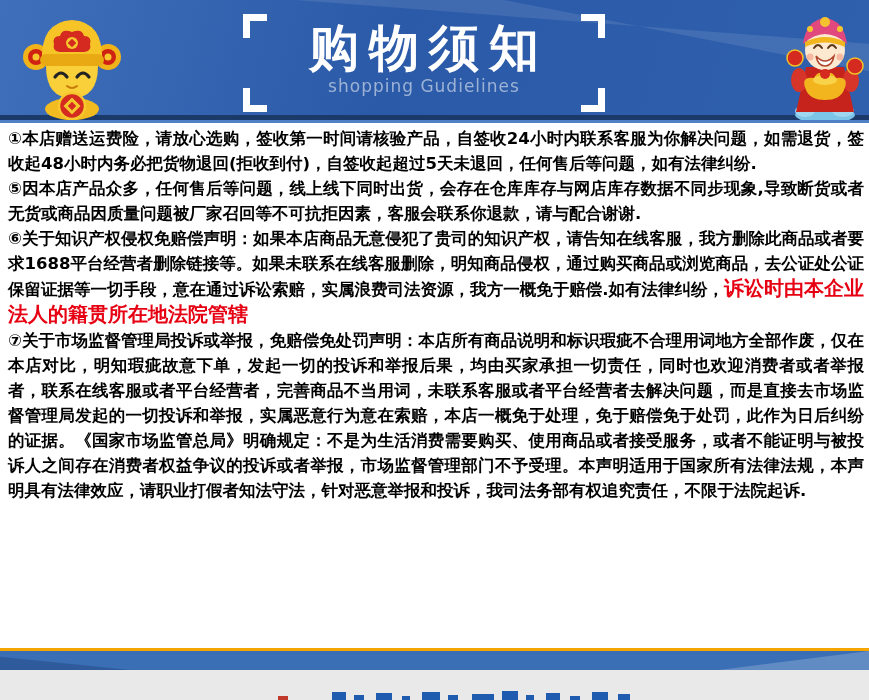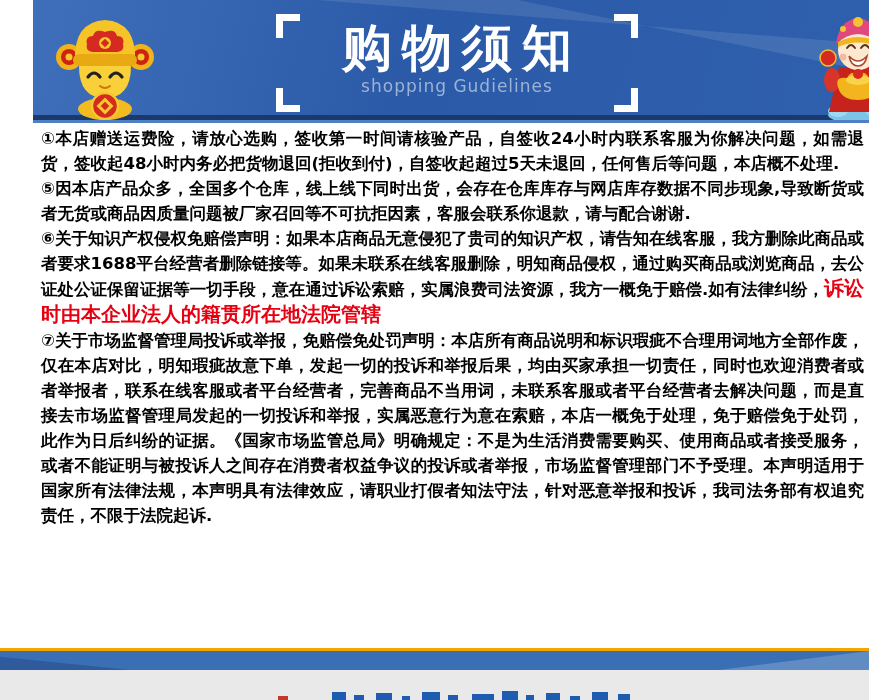--- a/index.html
+++ b/index.html
@@ -1,19 +1,19 @@
 <!DOCTYPE html>
 <html><head>
 <meta charset="utf-8">
 <style>
   * { margin:0; padding:0; box-sizing:border-box; }
   html,body { background:#fff; }
   .page {
     position:relative; width:869px; height:700px; background:#ffffff;
-    overflow:hidden; font-family:"DejaVu Sans","Liberation Sans",sans-serif;padding-left:33px;
+    overflow:hidden; font-family:"DejaVu Sans","Liberation Sans",sans-serif;
   }
   
   .header {
     position:relative; width:100%; height:120px;
     background:linear-gradient(105deg,#3f6fba 0%,#2b5aa8 45%,#2f60ad 100%);
     border-bottom:5px solid #1b3a69;
   }
   .header::before {
     content:""; position:absolute; inset:0;
     background:rgba(255,255,255,0.10);
@@ -131,22 +131,22 @@
       <path d="M30 44 q9 10 18 0 q-2 10 -9 10 q-7 0 -9 -10" fill="#ffffff" stroke="#b0442a" stroke-width="1.5"></path>
       <circle cx="24" cy="45" r="3.5" fill="#f7b8a0"></circle>
       <circle cx="54" cy="45" r="3.5" fill="#f7b8a0"></circle>
       <path d="M20 78 q-6 -14 8 -12 q4 -8 11 -4 q7 -4 11 4 q14 -2 8 12 q-4 10 -19 10 q-15 0 -19 -10" fill="#f2b51e"></path>
       <ellipse cx="39" cy="68" rx="12" ry="5" fill="#f8d34a"></ellipse>
       <circle cx="39" cy="62" r="5" fill="#d42a1f"></circle>
     </svg>
   </div>
 
   <div class="notices">
-    <p><span>①本店赠送运费险，请放心选购，签收第一时间请核验产品，自签收24小时内联系客服为你解决问题，如需退货，签收起48小时内务必把货物退回(拒收到付)，自签收起超过5天未退回，任何售后等问题，本店概不处理.</span></p>
-    <p><span>⑤因本店产品众多，全国多个仓库，线上线下同时出货，会存在仓库库存与网店库存数据不同步现象,导致断货或者无货或商品因质量问题被厂家召回等不可抗拒因素，客服会联系你退款，请与配合谢谢.</span></p>
+    <p><span>①本店赠送运费险，请放心选购，签收第一时间请核验产品，自签收24小时内联系客服为你解决问题，如需退货，签收起48小时内务必把货物退回(拒收到付)，自签收起超过5天未退回，任何售后等问题，如有法律纠纷.</span></p>
+    <p><span>⑤因本店产品众多，任何售后等问题，线上线下同时出货，会存在仓库库存与网店库存数据不同步现象,导致断货或者无货或商品因质量问题被厂家召回等不可抗拒因素，客服会联系你退款，请与配合谢谢.</span></p>
     <p><span>⑥关于知识产权侵权免赔偿声明：如果本店商品无意侵犯了贵司的知识产权，请告知在线客服，我方删除此商品或者要求1688平台经营者删除链接等。如果未联系在线客服删除，明知商品侵权，通过购买商品或浏览商品，去公证处公证保留证据等一切手段，意在通过诉讼索赔，实属浪费司法资源，我方一概免于赔偿.如有法律纠纷，</span><span class="red-highlight">诉讼时由本企业法人的籍贯所在地法院管辖</span></p>
     <p><span>⑦关于市场监督管理局投诉或举报，免赔偿免处罚声明：本店所有商品说明和标识瑕疵不合理用词地方全部作废，仅在本店对比，明知瑕疵故意下单，发起一切的投诉和举报后果，均由买家承担一切责任，同时也欢迎消费者或者举报者，联系在线客服或者平台经营者，完善商品不当用词，未联系客服或者平台经营者去解决问题，而是直接去市场监督管理局发起的一切投诉和举报，实属恶意行为意在索赔，本店一概免于处理，免于赔偿免于处罚，此作为日后纠纷的证据。《国家市场监管总局》明确规定：不是为生活消费需要购买、使用商品或者接受服务，或者不能证明与被投诉人之间存在消费者权益争议的投诉或者举报，市场监督管理部门不予受理。本声明适用于国家所有法律法规，本声明具有法律效应，请职业打假者知法守法，针对恶意举报和投诉，我司法务部有权追究责任，不限于法院起诉.</span></p>
 
   </div>
 
   <div class="bottom-bar">
     <div class="bar-left-shade"></div>
     <div class="bar-right-shade"></div>
   </div>
   <div class="bottom-gray">

